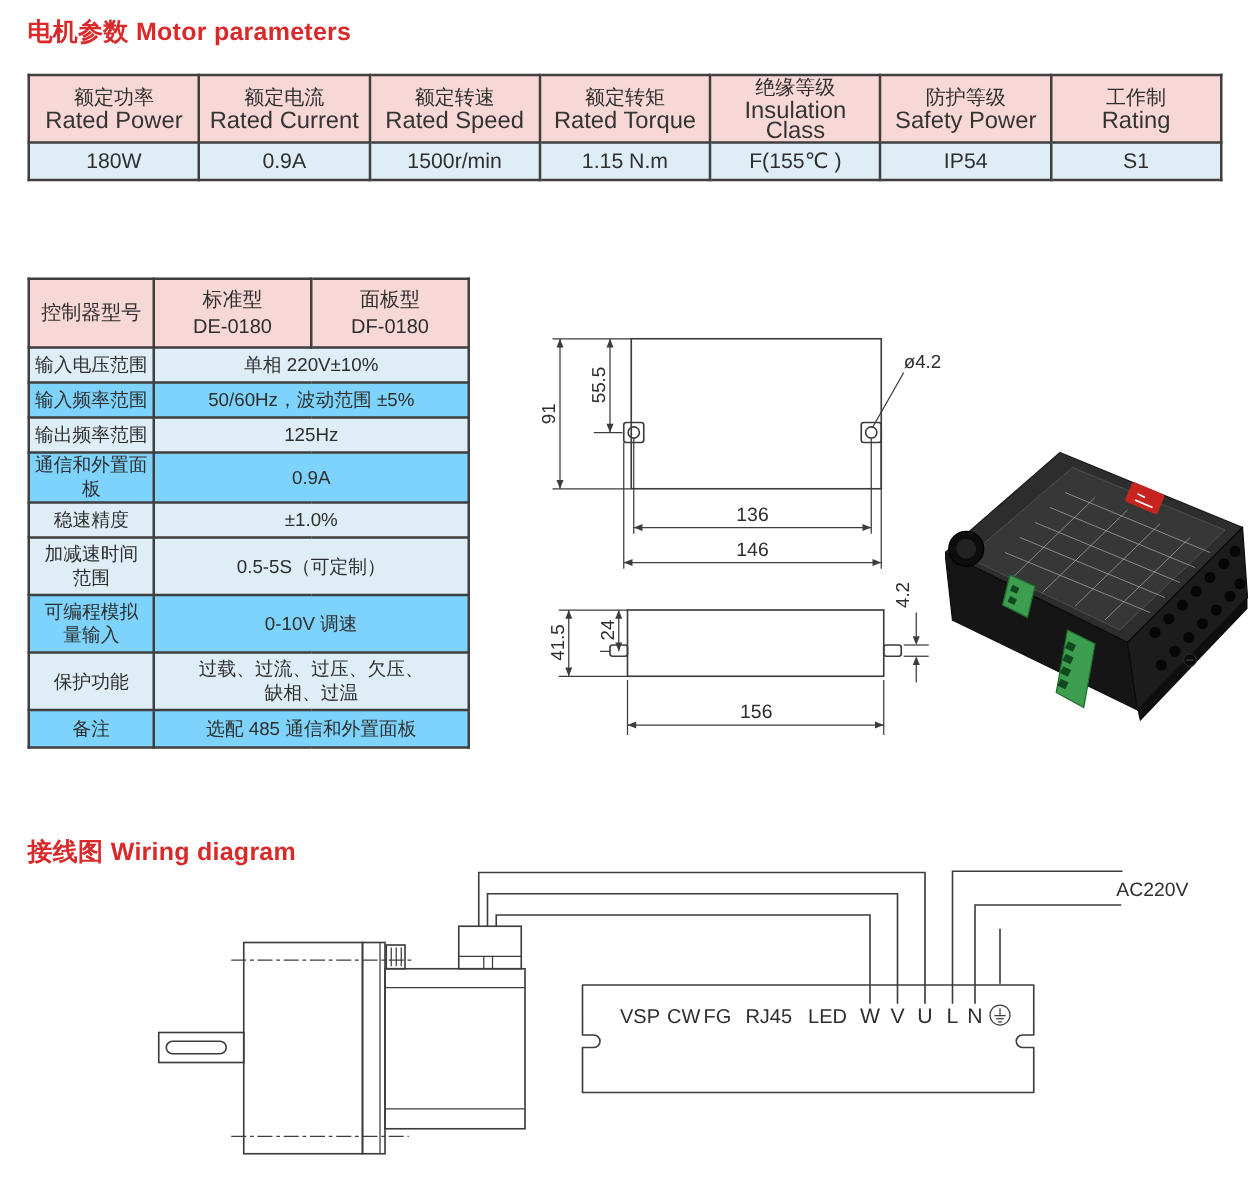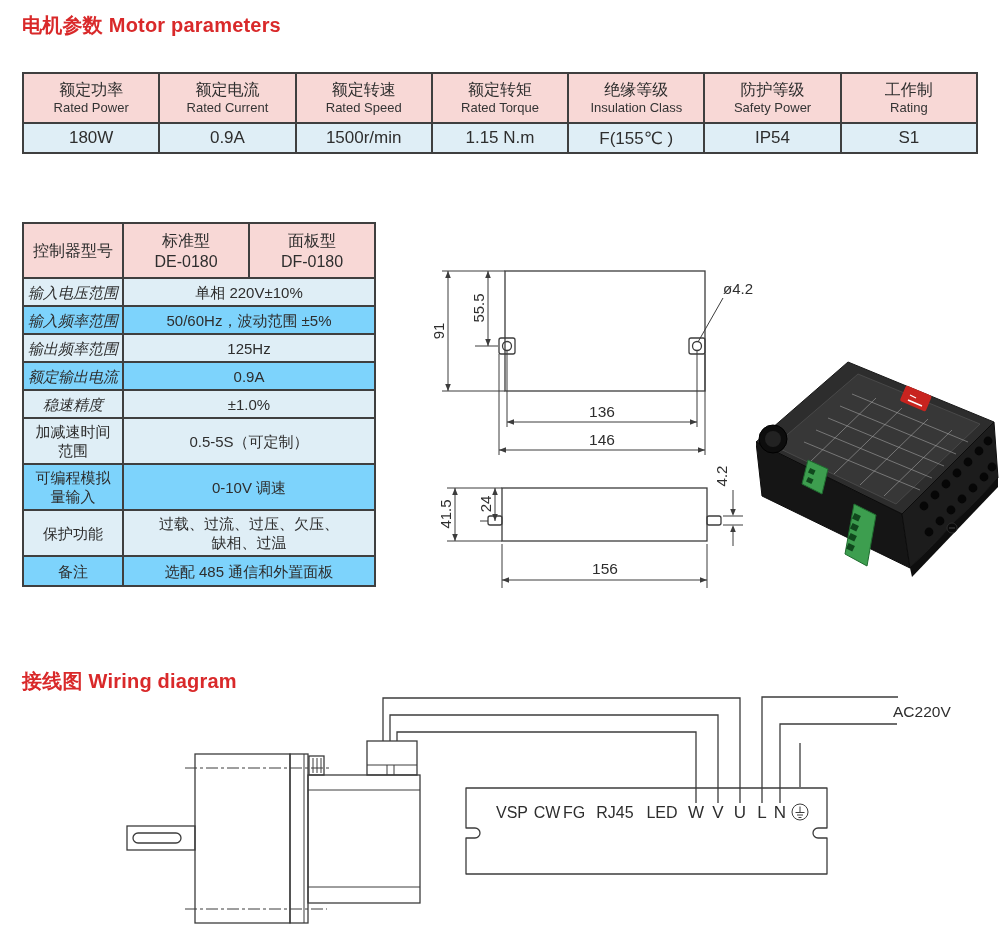--- a/index.html
+++ b/index.html
@@ -9,32 +9,32 @@
              letter-spacing:0.2px;white-space:nowrap;}
   .sec-title .en{margin-left:6px;}
   
   table.tbl{border-collapse:collapse;position:absolute;table-layout:fixed;}
   table.tbl td,table.tbl th{border:2px solid #3f3f3f;text-align:center;vertical-align:middle;
              padding:0 3px;font-weight:normal;}
   .pink{background:#f8d8d6;}
   .blue{background:#dfeef6;}
   .cream{background:#7dd3fc;}
   
-  table.motor{left:22px;top:72px;width:956px;}
+  table.motor{left:22px;top:59px;width:956px;}
   table.motor tr.hdr td{height:48px;}
   table.motor tr.val td{height:28px;font-size:17px;}
   table.motor .zh{display:block;font-size:16px;line-height:20px;}
-  table.motor .en{display:block;font-size:13px;line-height:16px;color:#343434;}
+  table.motor .en{display:block;font-size:19px;line-height:16px;color:#343434;}
   
   table.ctrl{left:22px;top:222px;width:352px;}
   table.ctrl td{font-size:15px;line-height:19px;}
   table.ctrl col.c1{width:100px;} table.ctrl col.c2{width:126px;} table.ctrl col.c3{width:126px;}
   table.ctrl tr.hdr td{height:53px;font-size:16px;line-height:21px;}
   .pre{white-space:pre-line;}
-  .h28{height:26px;font-style:italic;} .h46{height:44px;} .h30{height:28px;}
+  .h28{height:26px;} .h46{height:44px;} .h30{height:28px;}
   
   .dims-svg{position:absolute;left:425px;top:228px;}
   .photo-svg{position:absolute;left:756px;top:356px;}
   .wiring-svg{position:absolute;left:0px;top:690px;}
   svg text{font-family:"Liberation Sans","DejaVu Sans",sans-serif;fill:#2e2e2e;}
   .dline{stroke:#3c3c3c;stroke-width:1.3;fill:none;}
   .thin{stroke:#3c3c3c;stroke-width:1;fill:none;}
   .arrow{fill:#3c3c3c;stroke:none;}
 </style>
 </head>
@@ -111,21 +111,21 @@
     </tr>
     <tr>
       <td class="cream h28">输入频率范围</td>
       <td class="cream" colspan="2">50/60Hz，波动范围 ±5%</td>
     </tr>
     <tr>
       <td class="blue h28">输出频率范围</td>
       <td class="blue" colspan="2">125Hz</td>
     </tr>
     <tr>
-      <td class="cream h28">额定输出电流</td>
+      <td class="cream h28">通信和外置面板</td>
       <td class="cream" colspan="2">0.9A</td>
     </tr>
     <tr>
       <td class="blue h28">稳速精度</td>
       <td class="blue" colspan="2">±1.0%</td>
     </tr>
     <tr>
       <td class="blue h46 pre">加减速时间
 范围</td>
       <td class="blue" colspan="2">0.5-5S（可定制）</td>

